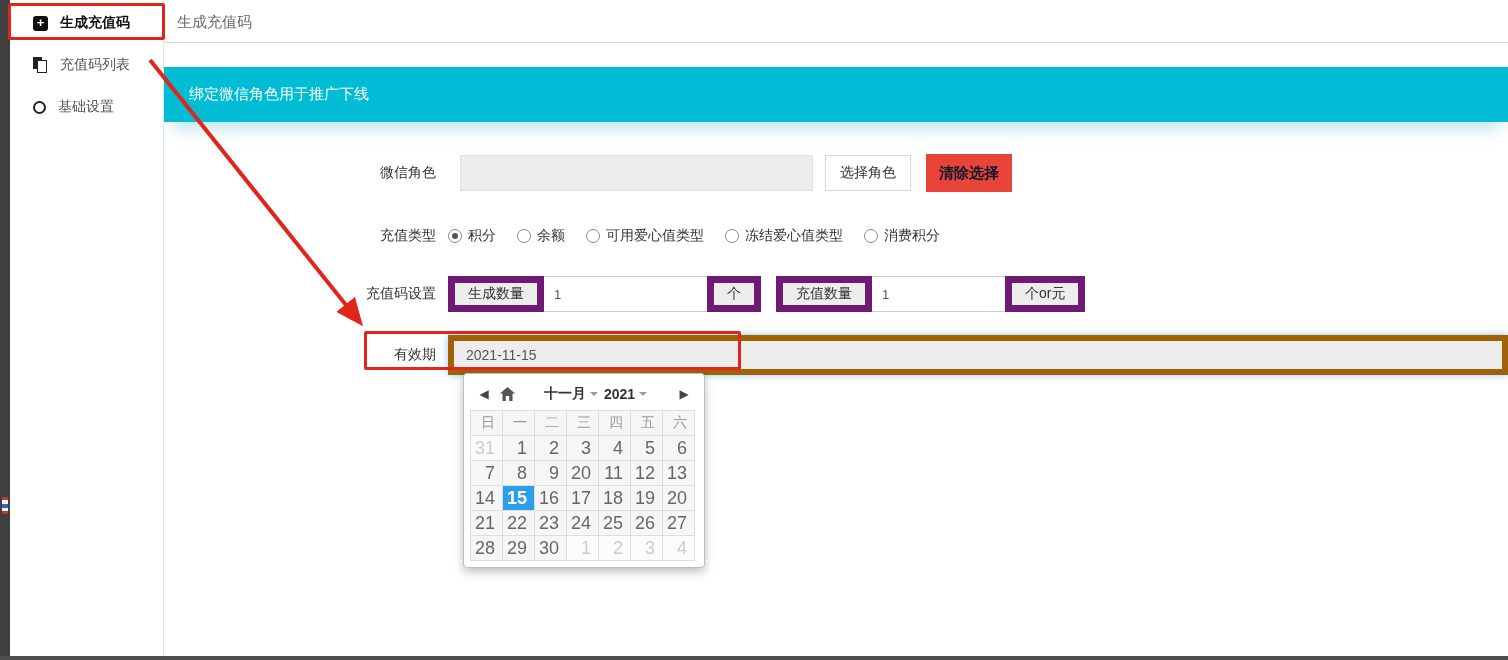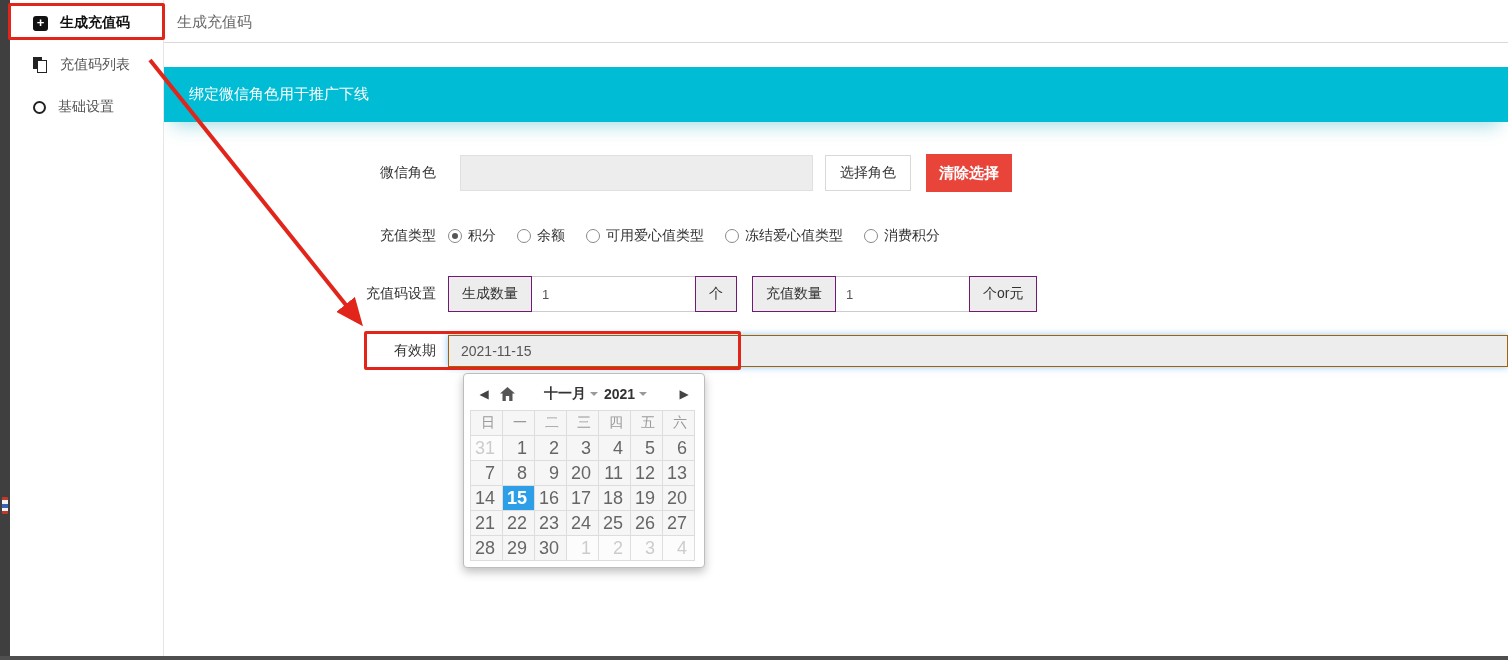--- a/index.html
+++ b/index.html
@@ -43,39 +43,39 @@
   .form { margin-top: 32px; }
   .form-row { display: flex; align-items: center; }
   .form-label { width: 284px; text-align: right; padding-right: 12px; font-size: 14px; color: #333; flex: 0 0 auto; }
   .row-wechat { margin-bottom: 35px; gap: 12px; }
   .row-type { margin-bottom: 31px; }
   .row-codes { margin-bottom: 23px; }
 
   .dis-input { width: 353px; height: 36px; background: #ededed; border: 1px solid #e0e0e0; }
   .btn-white { height: 36px; padding: 0 14px; background: #fff; border: 1px solid #d9d9d9;
     font-size: 14px; color: #333; cursor: pointer; font-family: inherit; }
-  .btn-red { height: 38px; padding: 0 13px; border: none; color: #ffffff; font-size: 15px; font-weight: bold;
+  .btn-red { height: 38px; padding: 0 13px; border: none; color: #0f172a; font-size: 15px; font-weight: bold;
     cursor: pointer; margin-left: 3px; font-family: inherit; }
 
   .radio-opts { display: flex; align-items: center; gap: 21px; font-size: 14px; color: #333; }
   .radio-opt { display: flex; align-items: center; gap: 6px; cursor: pointer; }
   .radio { width: 14px; height: 14px; border: 1px solid #8a8a8a; border-radius: 50%; position: relative; background: #fff; }
   .radio.checked::after { content: ""; position: absolute; left: 3px; top: 3px; width: 6px; height: 6px;
     border-radius: 50%; background: #555; }
 
   .igroup { display: flex; height: 36px; }
   .igroup + .igroup { margin-left: 15px; }
-  .addon { display: flex; align-items: center; padding: 0 13px; background: #ededed; border: 1px solid #701a75;
+  .addon { display: flex; align-items: center; padding: 0 13px; background: #ededed; border: 7px solid #701a75;
     font-size: 14px; color: #333; }
   .igroup input { border: 1px solid #ccc; border-left: none; border-right: none; padding: 0 10px;
     font-size: 13px; color: #555; font-family: inherit; outline: none; }
   .num-input-1 { width: 163px; }
   .num-input-2 { width: 133px; }
 
-  .date-input { flex: 1; height: 32px; background: #ededed; border: 1px solid #a16207;
+  .date-input { flex: 1; height: 40px; background: #ededed; border: 6px solid #a16207;
     box-shadow: 0 0 7px rgba(82,168,236,0.65); padding: 0 12px; font-size: 14px; color: #555;
     font-family: inherit; outline: none; }
 
   
   .calendar { position: absolute; left: 463px; top: 373px; width: 242px; background: #fff;
     border: 1px solid #bdbdbd; border-radius: 4px; padding: 6px; box-shadow: 0 4px 10px rgba(0,0,0,0.25); z-index: 6; }
   .cal-header { display: flex; align-items: center; height: 28px; padding: 0 6px; }
   .cal-arrow { font-size: 12px; color: #444; cursor: pointer; width: 16px; text-align: center; }
   .cal-home { margin-left: 8px; cursor: pointer; display: flex; align-items: center; }
   .cal-center { flex: 1; display: flex; justify-content: center; align-items: center; gap: 6px; }

